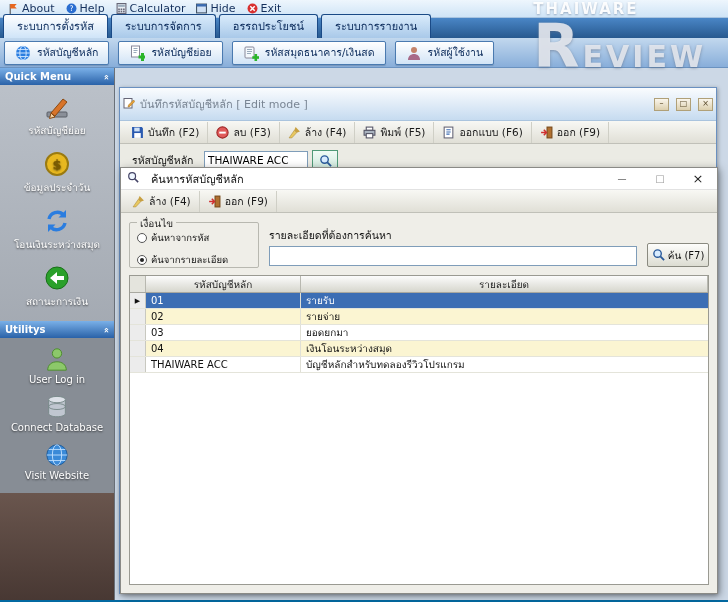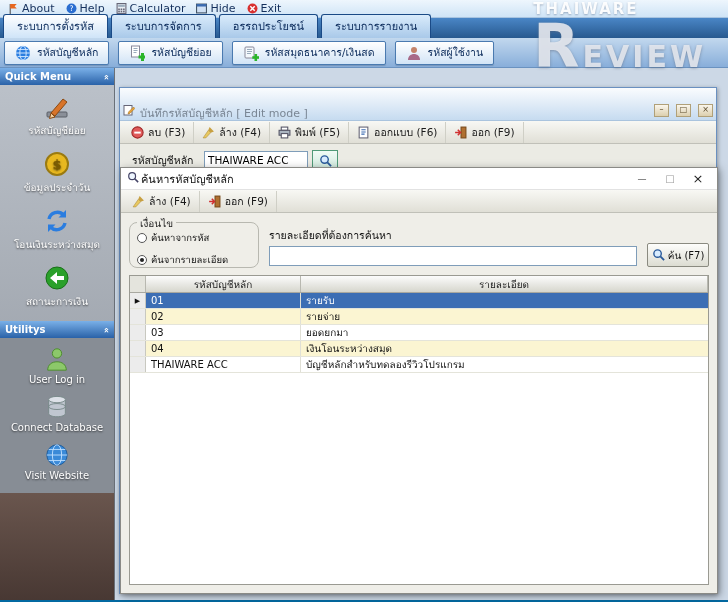--- a/index.html
+++ b/index.html
@@ -39,50 +39,50 @@
   .util-items { background:#878d95; padding:8px 0 12px; display:flex; flex-direction:column; gap:9px; }
   .side-item { display:flex; flex-direction:column; align-items:center; gap:2px; color:#fff;
     font-size:10px; text-shadow:0 1px 2px rgba(0,0,0,.65); text-align:center; cursor:pointer; }
   .side-item svg { display:block; }
   .side-filler { flex:1; background:linear-gradient(#6a564e,#483833); }
   .workspace { flex:1; position:relative; background:#ccd8e6; }
   
   .edit-window { position:absolute; left:4px; top:19px; right:11px; bottom:6px;
     background:#ebebe4; border:1px solid #6a90c0; box-shadow:1px 1px 4px rgba(0,0,0,.3); }
   .ew-titlebar { height:18px; background:linear-gradient(#fafcfe,#c6dbf0);
-    border-bottom:1px solid #aac4de; display:flex; gap:5px; padding:16px 3px; }
+    border-bottom:1px solid #aac4de; display:flex; align-items:center; gap:5px; padding:16px 3px; }
   .ew-title { flex:1; color:#7a8694; font-size:11px; }
   .win-btn { width:15px; height:13px; margin-left:2px; background:linear-gradient(#faf6ec,#dccfae);
     border:1px solid #b0a078; font-size:8px; line-height:10px; text-align:center; color:#5a4a2a; cursor:pointer; }
   .win-btn.min::after { content:"–"; } .win-btn.max::after { content:"□"; } .win-btn.cls::after { content:"×"; }
   .flat-toolbar { height:23px; background:linear-gradient(#f8f8f4,#e0dfd6);
     border-bottom:1px solid #c0c0b8; display:flex; align-items:center; padding:0 3px; }
   .tbi { display:flex; align-items:center; gap:4px; padding:2px 8px; color:#1a1a1a;
     border-right:1px solid #cfcfc6; font-size:10.5px; cursor:pointer; }
   .tbi svg { display:block; }
   .form-row { display:flex; align-items:center; margin:6px 0 0 12px; }
   .form-row + .form-row { margin-top:4px; }
   .form-label { width:72px; color:#111; font-size:10.5px; }
   .form-input { height:18px; border:1px solid #7f9db9; background:#fff;
     font:10.5px "DejaVu Sans","Liberation Sans",sans-serif; padding:0 3px; }
   .mini-search { width:26px; height:20px; margin-left:4px; display:flex; align-items:center;
     justify-content:center; background:linear-gradient(#f0fbf6,#cfe9dc); border:1px solid #4f9a78; cursor:pointer; }
   
   .dialog { position:absolute; left:5px; top:99px; right:10px; bottom:6px;
     background:#efeee8; border:1px solid #8a8a86; box-shadow:2px 2px 8px rgba(0,0,0,.35); }
   .dlg-titlebar { height:22px; background:#fff; border-bottom:1px solid #e2e2e2;
-    display:flex; align-items:center; gap:2px; padding:0 6px; }
+    display:flex; align-items:center; gap:12px; padding:0 6px; }
   .dlg-title { flex:1; color:#111; font-size:11px; }
   .dlg-ctrl { width:26px; height:20px; text-align:center; line-height:20px; color:#444; cursor:pointer; }
   .dlg-ctrl.min::after { content:"—"; font-size:9px; }
   .dlg-ctrl.max::after { content:"□"; font-size:10px; color:#999; }
   .dlg-ctrl.cls::after { content:"×"; font-size:13px; color:#222; }
   .cond-area { position:relative; height:62px; }
   .groupbox { position:absolute; left:8px; top:9px; width:130px; height:46px;
-    border:1px solid #b8b8b0; border-radius:8px; }
+    border:1px solid #b8b8b0; border-radius:2px; }
   .groupbox-title { position:absolute; top:-7px; left:7px; background:#efeee8;
     padding:0 3px; font-size:10px; color:#222; }
   .radio-row { display:flex; align-items:center; gap:4px; margin:7px 0 0 7px; font-size:9.5px; color:#111; cursor:pointer; }
   .radio { width:10px; height:10px; flex:0 0 10px; border-radius:50%; border:1px solid #555; background:#fff; position:relative; }
   .radio.checked::after { content:""; position:absolute; left:2px; top:2px; width:4px; height:4px;
     border-radius:50%; background:#222; }
   .search-label { position:absolute; left:148px; top:14px; font-size:10.5px; color:#111; }
   .search-input { position:absolute; left:148px; top:33px; right:80px; height:20px;
     border:1px solid #7f9db9; background:#fff; font:10.5px "DejaVu Sans","Liberation Sans",sans-serif; padding:0 3px; }
   .find-btn { position:absolute; right:8px; top:30px; width:62px; height:24px;
@@ -321,20 +321,30 @@
               </svg></span>
           <span class="ew-title">บันทึกรหัสบัญชีหลัก [ Edit mode ]</span>
           <span class="win-btn min"></span>
           <span class="win-btn max"></span>
           <span class="win-btn cls"></span>
         </div>
         <div class="flat-toolbar">
           <div class="tbi">
             <span>
                 <svg width="13" height="13" viewBox="0 0 12 12">
+                  <path d="M1 1h9l1 1v9H1z" fill="#2a5ab0"></path>
+                  <rect x="3" y="1.5" width="5" height="3.5" fill="#cfe0f4"></rect>
+                  <rect x="3" y="6.5" width="6" height="4.5" fill="#fff"></rect>
+                </svg>
+              </span>
+            <span>บันทึก (F2)</span>
+          </div>
+          <div class="tbi">
+            <span>
+                <svg width="13" height="13" viewBox="0 0 12 12">
                   <circle cx="6" cy="6" r="5.2" fill="#e05a5a" stroke="#a02a2a"></circle>
                   <rect x="3" y="5.2" width="6" height="1.8" fill="#fff"></rect>
                 </svg>
               </span>
             <span>ลบ (F3)</span>
           </div>
           <div class="tbi">
             <span>
                 <svg width="13" height="13" viewBox="0 0 12 12">
                   <path d="M7 1l4 4-3 1.2L5.8 4z" fill="#c8a040"></path>

